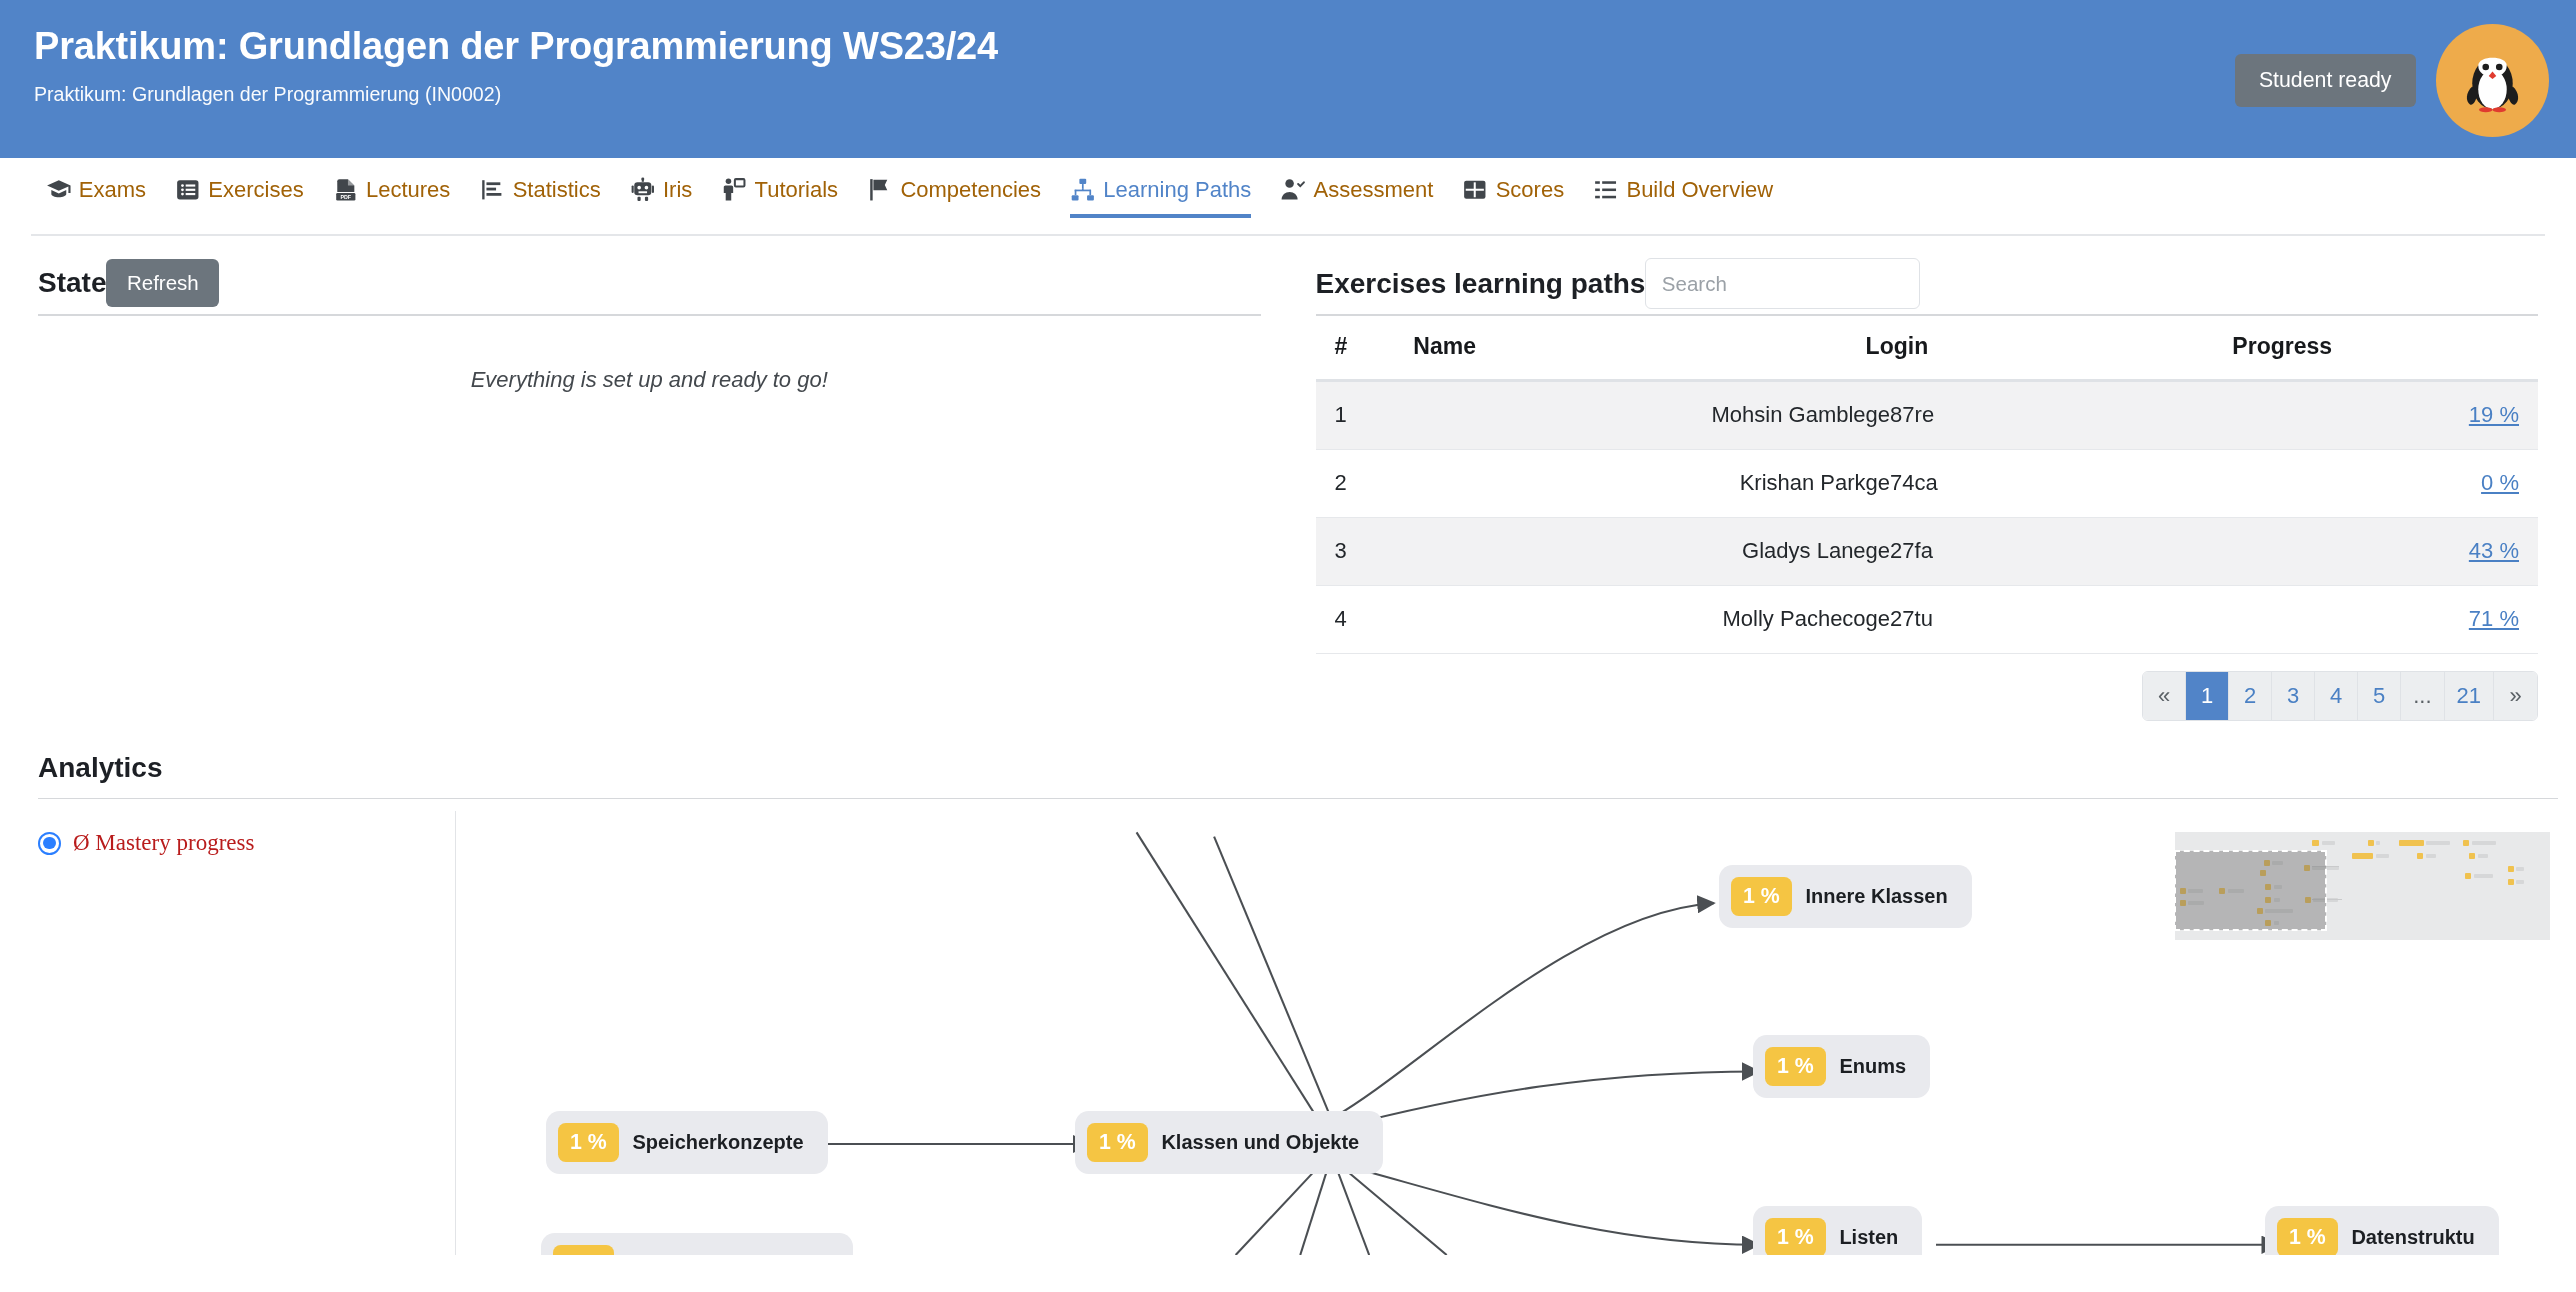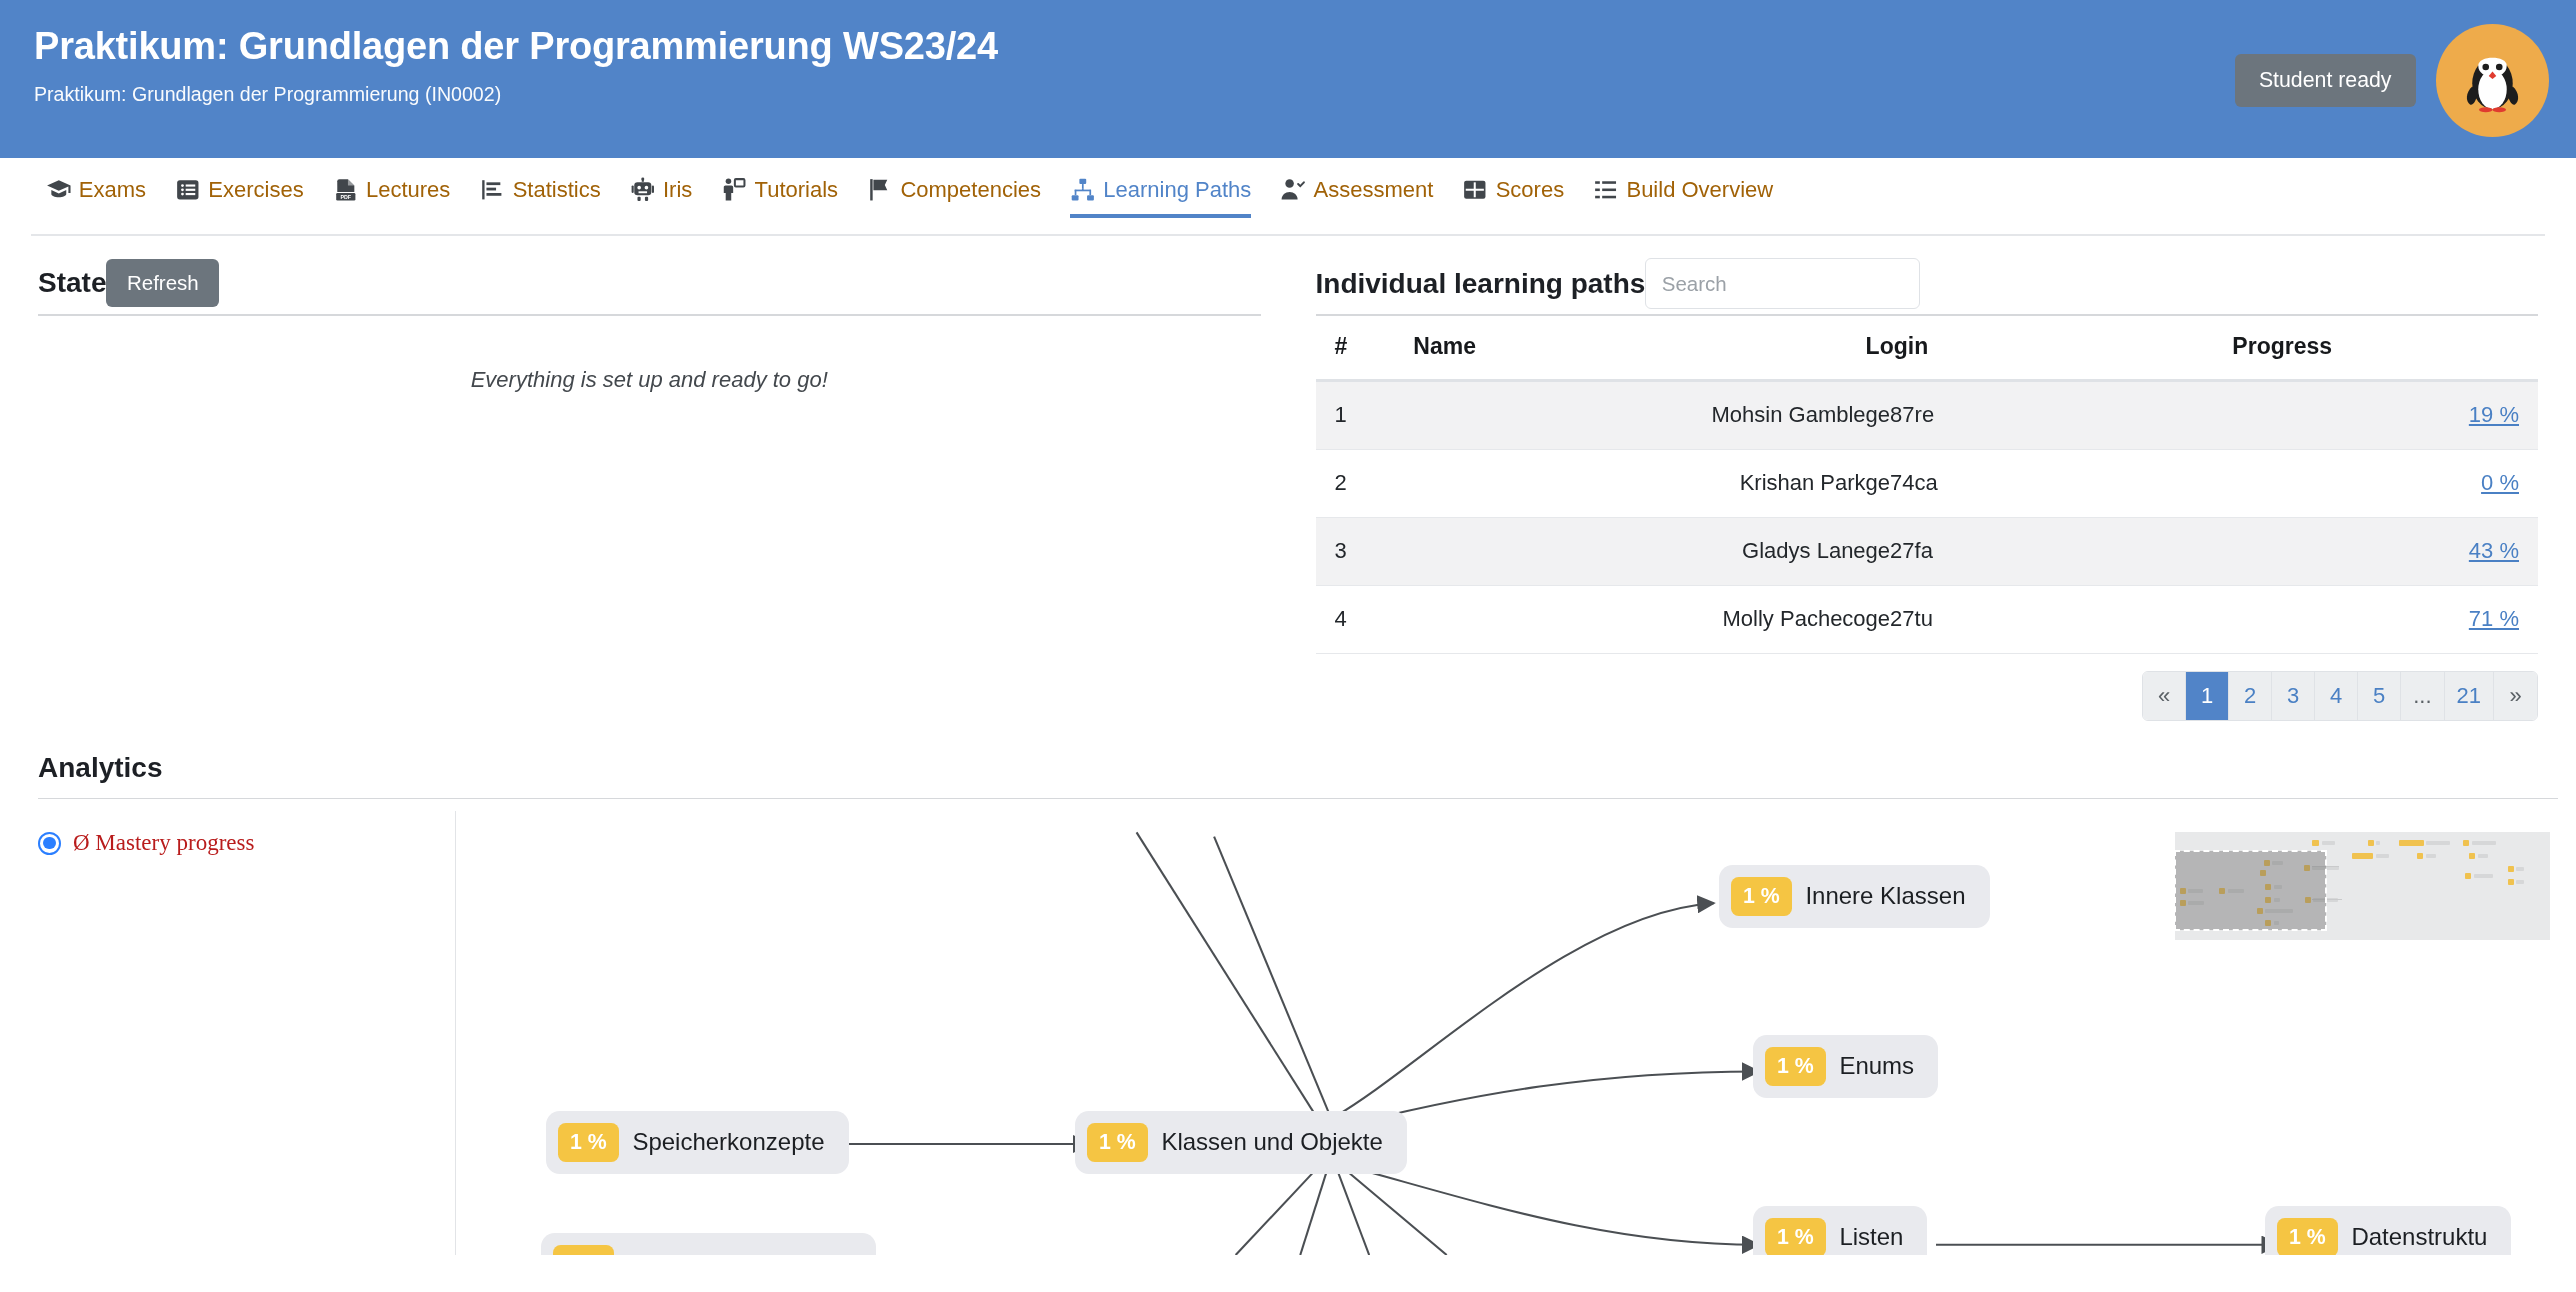--- a/index.html
+++ b/index.html
@@ -276,22 +276,22 @@
     background: #f5c543;
     color: #ffffff;
     font-size: 21.3px;
     font-weight: 600;
     border-radius: 7.7px;
     padding: 8.5px 12px;
     line-height: 1;
     flex: none;
   }
   .node .nlabel {
-    font-size: 24px;
-    font-weight: 400;
+    font-size: 20px;
+    font-weight: 700;
     color: #1c1f23;
   }
 
   
   .minimap {
     position: absolute;
     top: 20.5px; right: 8.5px;
     width: 375px; height: 108px;
     background: #e8e9ea;
   }
@@ -492,21 +492,21 @@
       <div class="panel-head">
         <div class="panel-title">State</div>
         <button class="refresh-btn">Refresh</button>
       </div>
       <div class="hr"></div>
       <div class="state-msg">Everything is set up and ready to go!</div>
     </div>
 
     <div class="col">
       <div class="panel-head">
-        <div class="panel-title">Individual learning paths</div>
+        <div class="panel-title">Exercises learning paths</div>
         <input class="search-input" type="text" placeholder="Search" style="">
       </div>
       <div class="hr"></div>
 
       <table class="lp-table">
         <thead>
           <tr>
             <th class="col-num">#</th>
             <th class="col-name">Name</th>
             <th class="col-login">Login</th>

